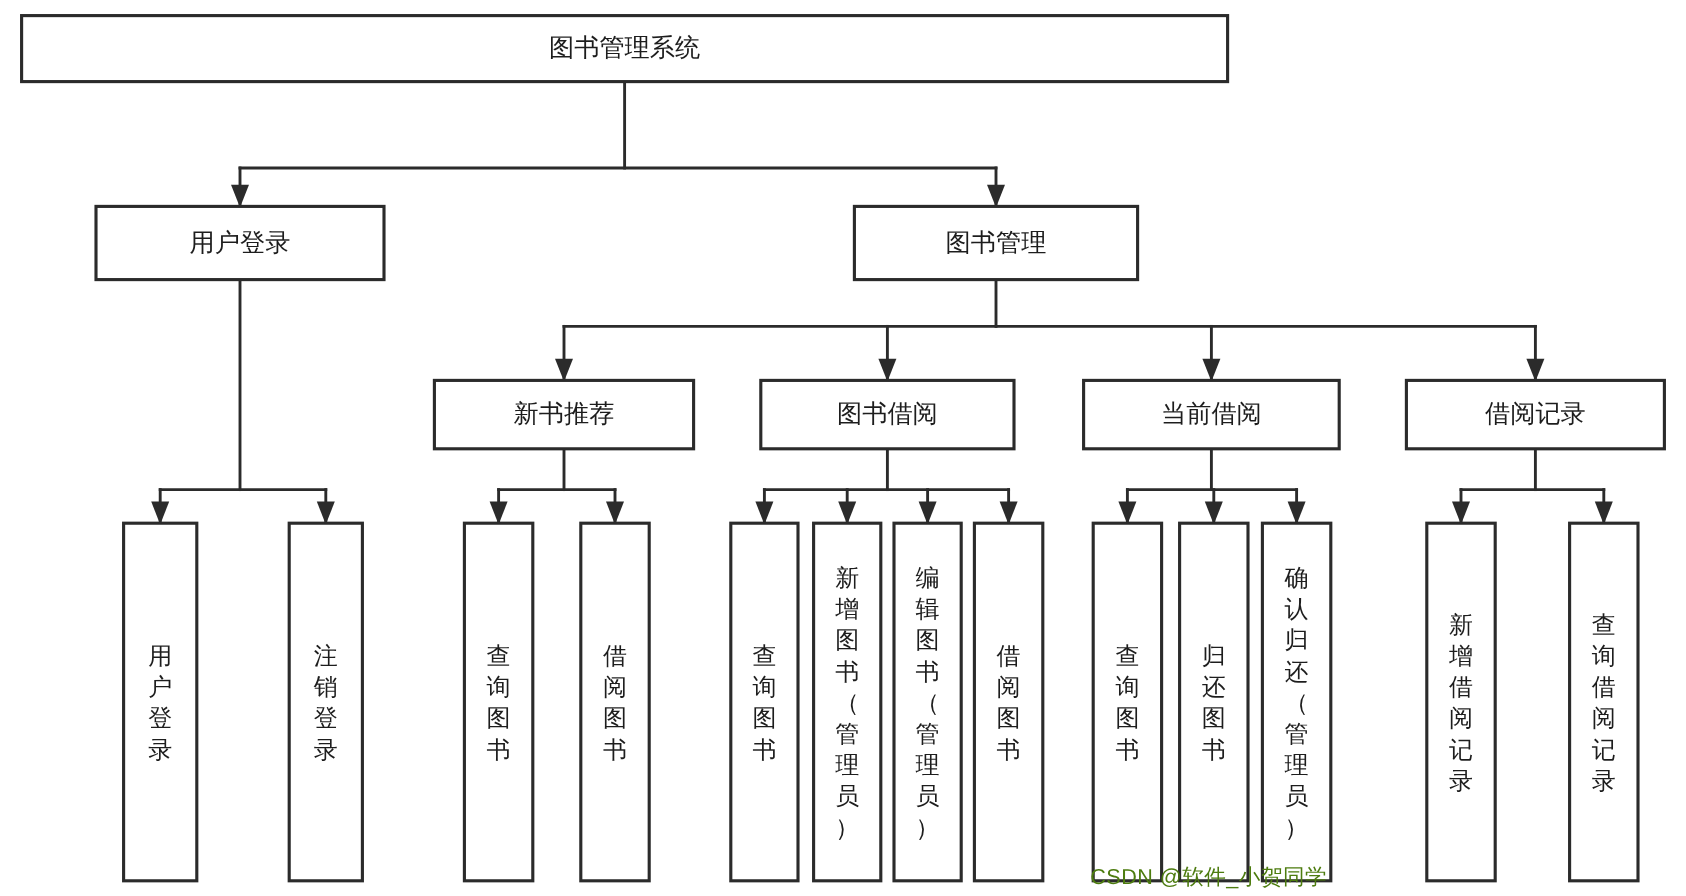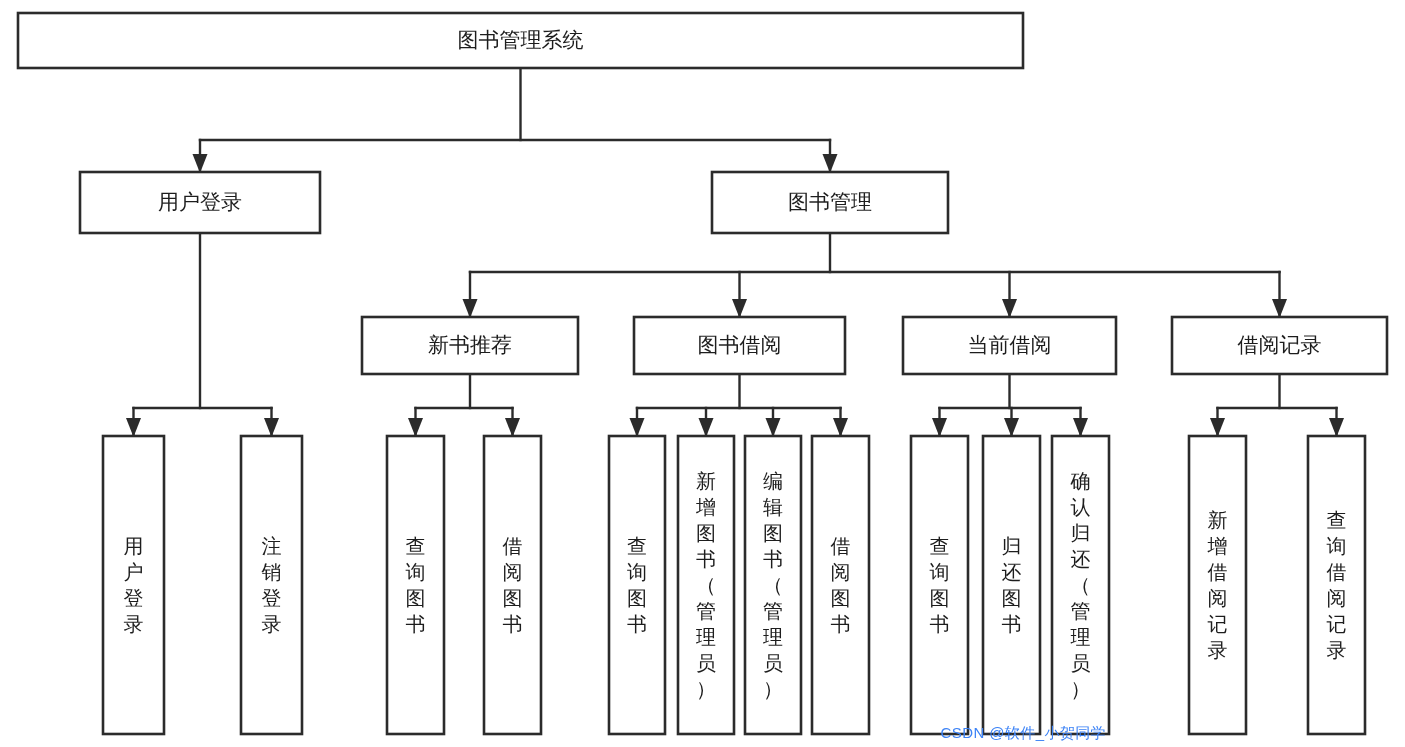--- a/index.html
+++ b/index.html
@@ -52,22 +52,22 @@
     stroke-linecap: square;
   }
   .arrow-head {
     fill: #2b2b2b;
     stroke: none;
   }
   .watermark {
     position: absolute;
     right: 8px;
     bottom: 4px;
-    color: #3b82f6;
-    font-size: 15px;
+    color: #4d7c0f;
+    font-size: 18px;
     font-family: "Liberation Sans", "DejaVu Sans", sans-serif;
     letter-spacing: 0.4px;
     user-select: none;
     white-space: nowrap;
   }
 </style>
 </head>
 <body>
 
 <div id="diagram-root">

